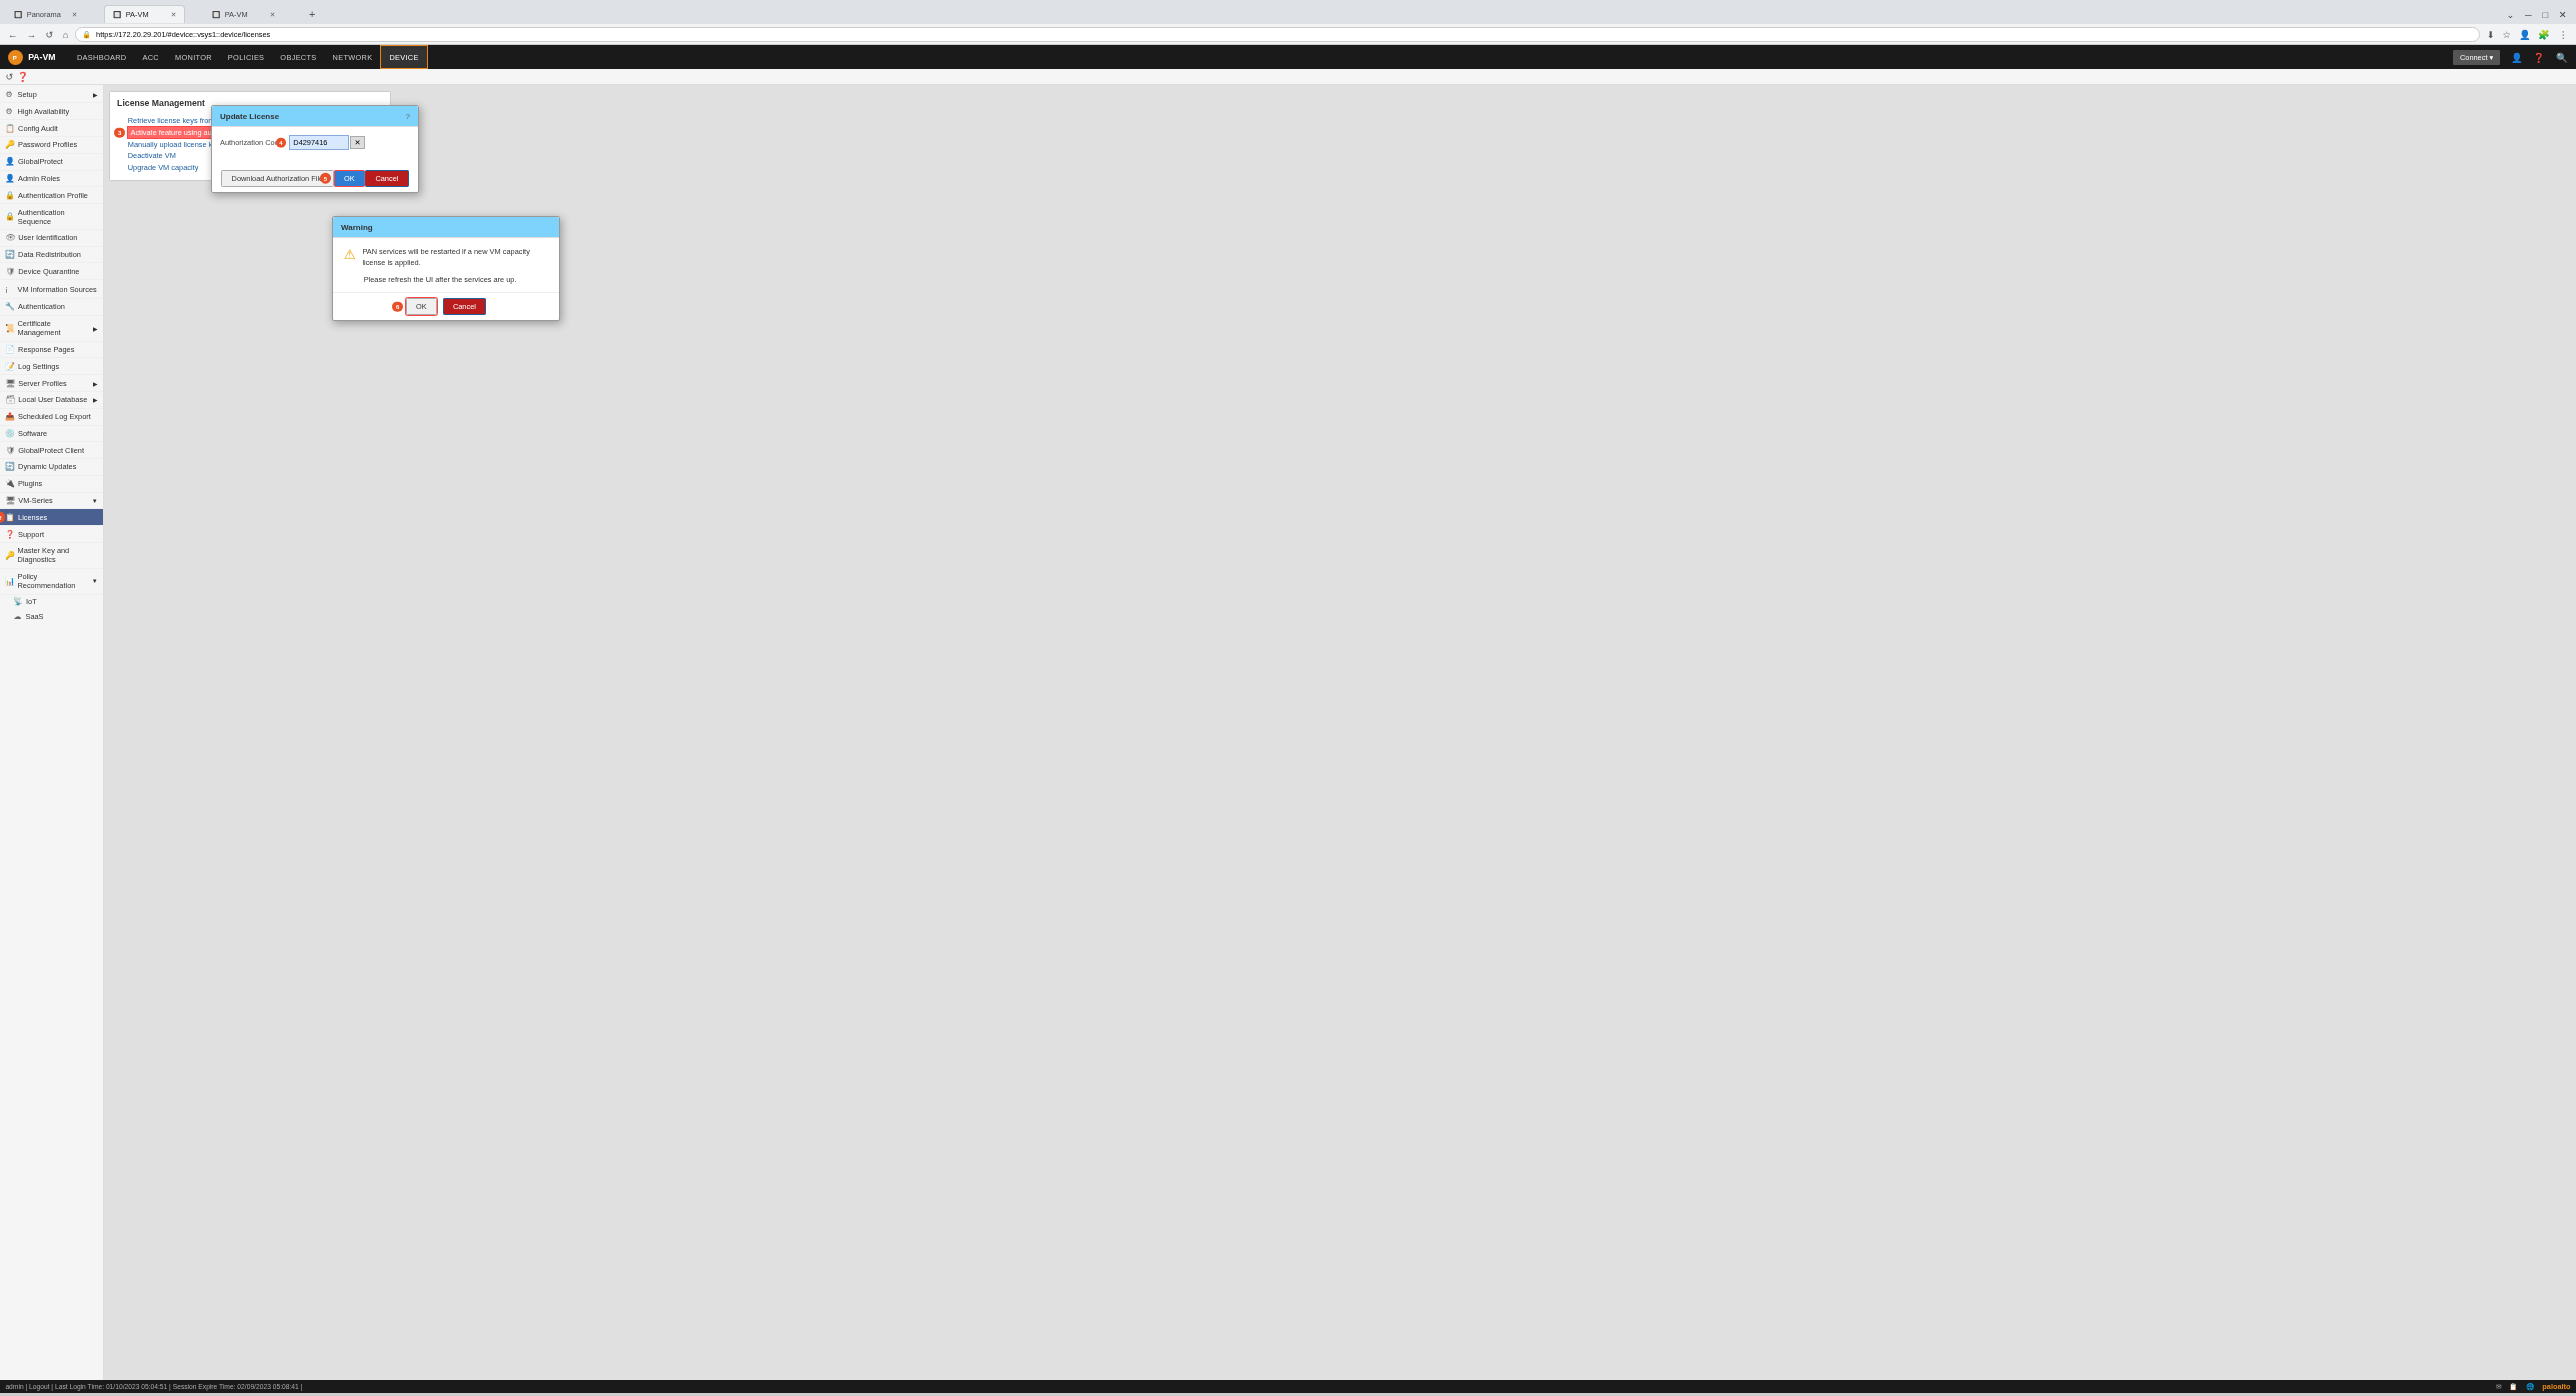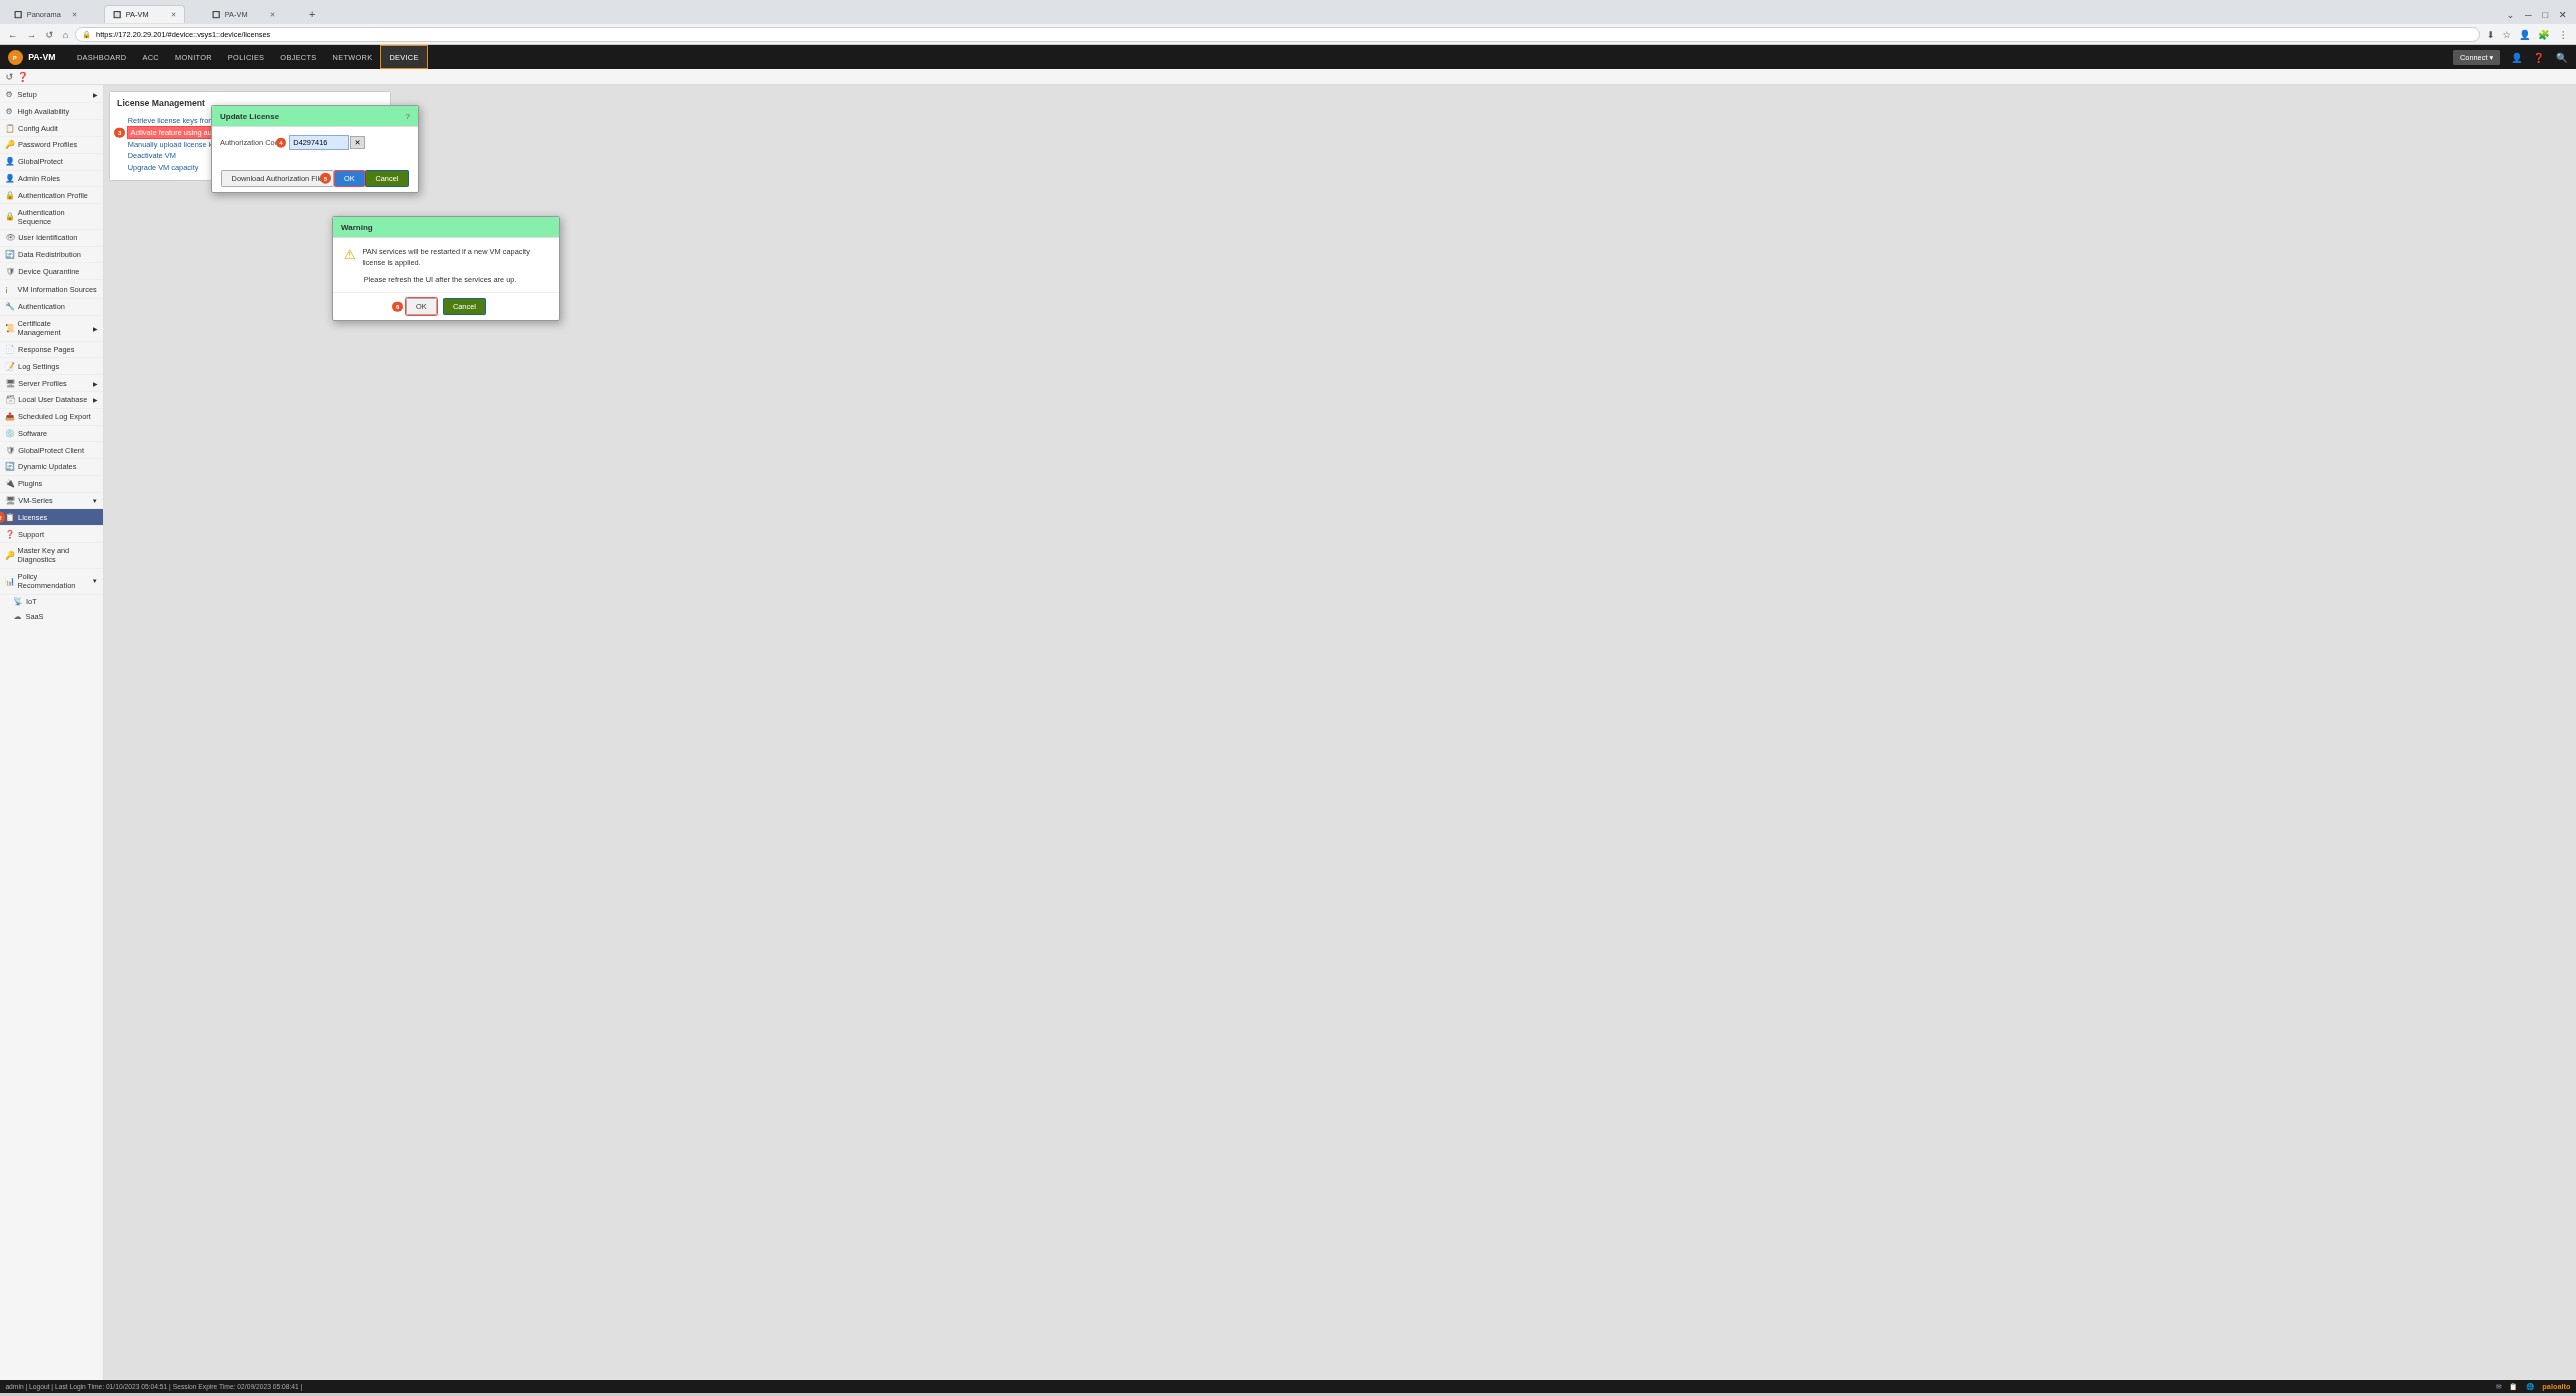--- a/index.html
+++ b/index.html
@@ -224,21 +224,21 @@
       top: 131px;
       left: 228px;
       width: 228px;
       z-index: 300;
     }
     .dialog-header {
       display: flex;
       align-items: center;
       justify-content: space-between;
       padding: 5.4px 8px;
-      background: #86efac;
+      background: #7dd3fc;
       border-bottom: 0.7px solid #ddd;
       border-radius: 2px 2px 0 0;
     }
     .dialog-title {
       font-size: 8px;
       font-weight: bold;
       color: #333;
     }
     .dialog-help { color: #666; cursor: pointer; font-size: 8px; }
     .dialog-body { padding: 8px; }
@@ -279,21 +279,21 @@
       background: #f0f0f0;
       border: 0.7px solid #aaa;
       color: #333;
     }
     .btn-highlighted {
       background: #2e7dd4;
       border: 1.3px solid #ff4444;
       color: white;
     }
     .btn-cancel {
-      background: #4d7c0f;
+      background: #b91c1c;
       border: 0.7px solid #1a5fa0;
       color: white;
     }
 
     
     .warning-body {
       padding: 8px 10.7px;
     }
     .warning-row {
       display: flex;

